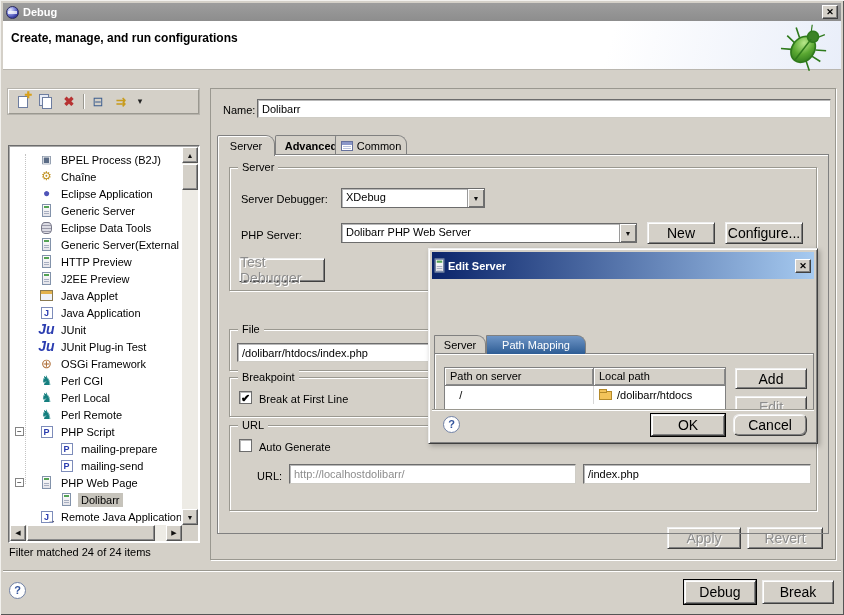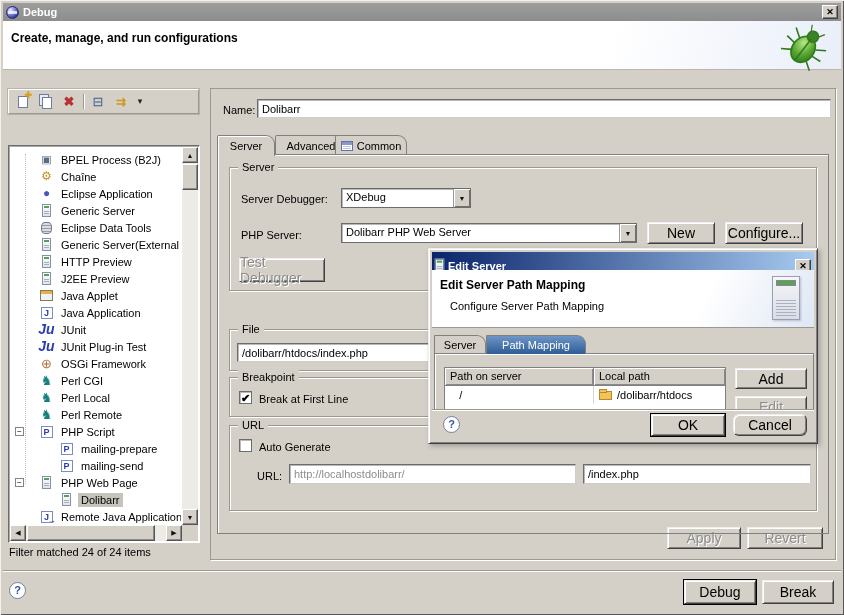--- a/index.html
+++ b/index.html
@@ -359,35 +359,35 @@
   </div>
   <div class="lp-status">Filter matched 24 of 24 items</div>
 
   <div class="rpanel">
     <span class="lbl" style="left:12px;top:14px;">Name:</span>
     <div class="field" style="left:46px;top:10px;width:574px;height:19px;">Dolibarr</div>
 
     <div class="tab active" style="left: 6px; width: 58px; top: 46px;">
         <span>Server</span>
       </div>
-      <div class="tab" style="left: 64px; width: 72px; top: 46px;">
+      <div class="tab" style="left: 64px; width: 72px; top: 46px; font-weight: bold;">
         <span>Advanced</span>
       </div>
       <div class="tab" style="left: 124px; width: 72px; top: 46px;">
         <span class="tbl-ic"></span>
         <span>Common</span>
       </div>
       <div id="main-tabs"></div>
     <div class="tabcontent"></div>
 
     <div class="grp" style="left:18px;top:78px;width:588px;height:124px;">
       <span class="grp-legend">Server</span>
     </div>
     <span class="lbl" style="left:30px;top:103px;">Server Debugger:</span>
-    <div class="combo" style="left:130px;top:99px;width:130px;height:20px;">
+    <div class="combo" style="left:130px;top:99px;width:144px;height:20px;">
       <span class="combo-text">XDebug</span>
       <span class="combo-btn">▼</span>
     </div>
     <span class="lbl" style="left:30px;top:139px;">PHP Server:</span>
     <div class="combo" style="left:130px;top:134px;width:296px;height:20px;">
       <span class="combo-text">Dolibarr PHP Web Server</span>
       <span class="combo-btn">▼</span>
     </div>
     <div class="btn" style="left:436px;top:133px;width:68px;height:22px;">New</div>
     <div class="btn" style="left:514px;top:133px;width:78px;height:22px;">Configure...</div>
@@ -415,25 +415,20 @@
 
     <div class="btn disabled" style="left:456px;top:438px;width:74px;height:22px;">Apply</div>
     <div class="btn disabled" style="left:536px;top:438px;width:76px;height:22px;">Revert</div>
   </div>
 
   <div class="dialog">
     <div class="dlg-titlebar">
       <span class="ic-server" style="transform:scale(1.1);"></span>
       <span>Edit Server</span>
       <span class="win-x">✕</span>
-    </div>
-    <div class="dlg-header">
-      <span class="dlg-heading">Edit Server Path Mapping</span>
-      <span class="dlg-subheading">Configure Server Path Mapping</span>
-      <span class="tower"></span>
     </div>
     <div class="dlg-tab" style="left: 5px; width: 52px;">
         <span>Server</span>
       </div>
       <div class="dlg-tab active" style="left: 57px; width: 100px;">
         <span>Path Mapping</span>
       </div>
       <div id="dlg-tabs"></div>
     <div class="dlg-tabcontent">
       <div class="map-table" id="map-table">

